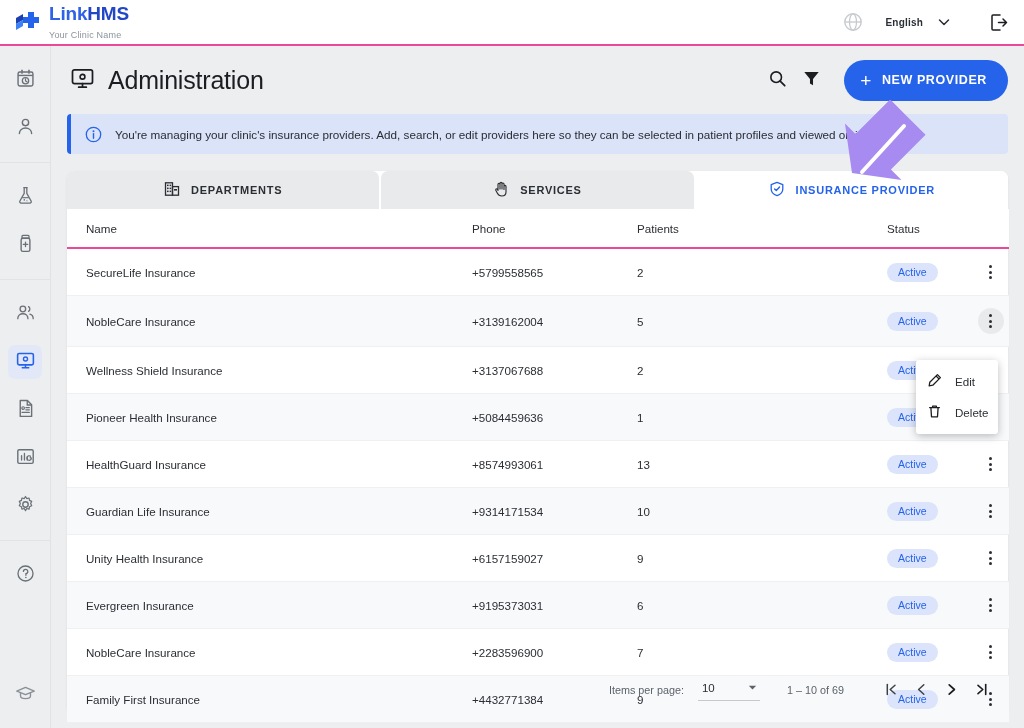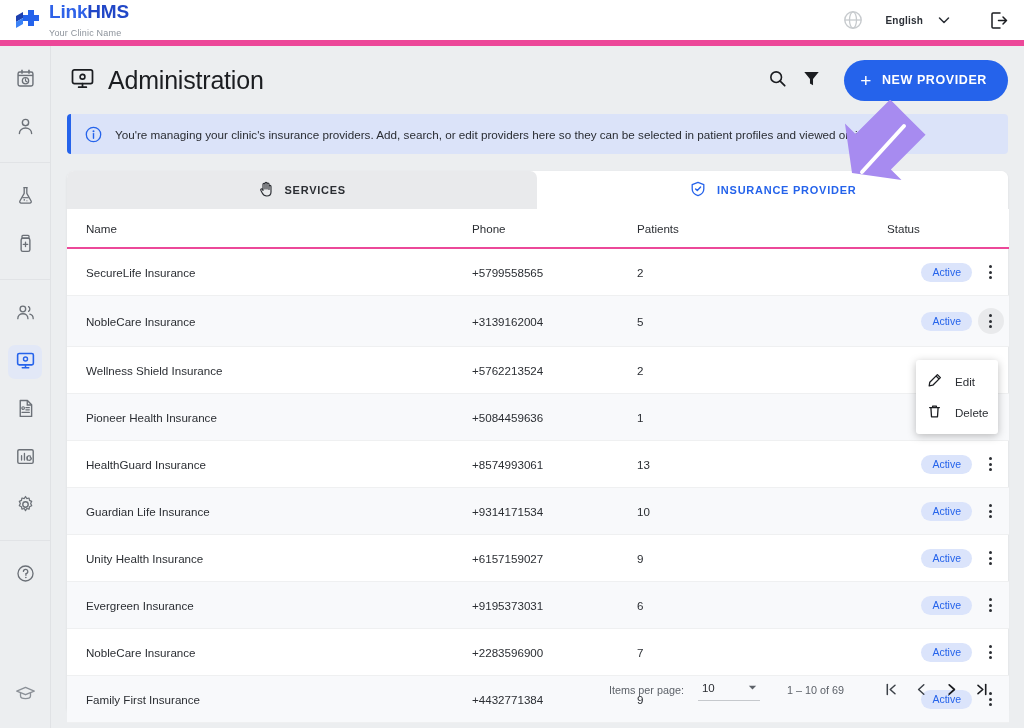--- a/index.html
+++ b/index.html
@@ -8,21 +8,21 @@
     font-family: "Liberation Sans", sans-serif;
     background: #eceef0;
     overflow: hidden;
   }
   #app { position: relative; width: 1024px; height: 728px; }
 
   
   .topbar {
     position: absolute; left: 0; top: 0; width: 1024px; height: 46px;
     background: #ffffff; display: flex; align-items: center;
-    border-bottom: 6px solid #ec4899;
+    border-bottom: 2px solid #ec4899;
   }
   .brand { display: flex; align-items: center; padding-left: 14px; }
   .brand-mark { width: 26px; height: 26px; position: relative; margin-right: 9px; }
   .brand-text { line-height: 1; }
   .brand-title { font-size: 19px; font-weight: 700; color: #2f62e8; letter-spacing: -0.2px; }
   .brand-title .hms { color: #2147c7; }
   .brand-sub { font-size: 9px; color: #8d939b; margin-top: 8px; letter-spacing: .2px; }
 
   .topbar-right { margin-left: auto; display: flex; align-items: center; padding-right: 16px; gap: 0; }
   .globe-icon { width: 20px; height: 20px; opacity: .55; margin-right: 22px; }
@@ -96,21 +96,21 @@
     padding: 13px 0 12px 0; border-bottom: 2px solid #ec4899; background: #fff;
   }
   table.grid td {
     font-size: 11.6px; color: #2b2e33; padding: 12px 0; border-bottom: 1px solid #eff0f1;
     height: 34px;
   }
   tr.row.alt td { background: #f8f9fb; margin-top: 11px; }
   .c-name { width: 405px; padding-left: 19px !important; }
   .c-phone { width: 165px; }
   .c-pat { width: 250px; }
-  .c-status { width: 85px; text-align: right; }
+  .c-status { width: 85px; }
   .c-menu { width: 37px; }
   .badge {
     display: inline-block; background: #dbe4fb; color: #2563eb; font-size: 10.5px;
     padding: 3px 11px 4px; border-radius: 11px; font-weight: 400;
   }
   .kebab { width: 22px; height: 22px; display: flex; flex-direction: column;
            align-items: center; justify-content: center; gap: 2.5px; cursor: pointer;
            border-radius: 50%; margin: 0 auto; }
   .kebab.on { background: #e9eaec; width: 26px; height: 26px; }
   .kebab i { width: 3px; height: 3px; border-radius: 50%; background: #2b2e33; display: block; }
@@ -317,20 +317,34 @@
           </svg>
       </span>
       <span class="banner-text">You're managing your clinic's insurance providers. Add, search, or edit providers here so they can be selected in patient profiles and viewed on invoices.</span>
     </div>
 
     <div class="card">
 
       <div class="tabs">
         <div class="tab">
           <span><svg viewBox="0 0 16 16">
+                <rect x="1.5" y="1.8" width="7" height="12.4" fill="none" stroke="#2b2e33" stroke-width="1.3"></rect>
+                <rect x="8.5" y="5.6" width="6" height="8.6" fill="none" stroke="#2b2e33" stroke-width="1.3"></rect>
+                <rect x="3" y="3.6" width="1.6" height="1.5" fill="#2b2e33"></rect>
+                <rect x="5.6" y="3.6" width="1.6" height="1.5" fill="#2b2e33"></rect>
+                <rect x="3" y="6.6" width="1.6" height="1.5" fill="#2b2e33"></rect>
+                <rect x="5.6" y="6.6" width="1.6" height="1.5" fill="#2b2e33"></rect>
+                <rect x="3" y="9.6" width="1.6" height="1.5" fill="#2b2e33"></rect>
+                <rect x="5.6" y="9.6" width="1.6" height="1.5" fill="#2b2e33"></rect>
+                <rect x="10" y="8" width="3" height="1.6" fill="#2b2e33"></rect>
+              </svg></span>
+          <span>DEPARTMENTS</span>
+        </div>
+        <div class="tab">
+          <span><svg viewBox="0 0 16 16">
                 <path d="M5 9.4 V3.3 a1 1 0 0 1 2 0 V8 V2.4 a1 1 0 0 1 2 0 V8 V3 a1 1 0 0 1 2 0 V8.4 V5.4 a1 1 0 0 1 2 0 V11 c0 2.4 -1.8 4 -4.2 4 C6.2 15 5 13.6 4.4 12.3 L2.8 9.2 a1 1 0 0 1 1.6 -1.1 z" fill="none" stroke="#2b2e33" stroke-width="1.15" stroke-linejoin="round"></path>
               </svg></span>
           <span>SERVICES</span>
         </div>
         <div class="tab active">
           <span><svg viewBox="0 0 16 16">
                 <path d="M8 1.4 L13.8 3.6 V8 c0 3.5 -2.4 5.6 -5.8 6.7 C4.6 13.6 2.2 11.5 2.2 8 V3.6 z" fill="none" stroke="#2563eb" stroke-width="1.3" stroke-linejoin="round"></path>
                 <path d="M5.6 7.9 L7.3 9.6 L10.6 6.1" fill="none" stroke="#2563eb" stroke-width="1.4" stroke-linecap="round" stroke-linejoin="round"></path>
               </svg></span>
           <span>INSURANCE PROVIDER</span>
@@ -369,21 +383,21 @@
               <td class="c-menu">
                 <div class="kebab on">
                   <i></i>
                   <i></i>
                   <i></i>
                 </div>
               </td>
             </tr>
             <tr class="row">
               <td class="c-name">Wellness Shield Insurance</td>
-              <td class="c-phone">+5762213524</td>
+              <td class="c-phone">+3137067688</td>
               <td class="c-pat">2</td>
               <td class="c-status"><span class="badge">Active</span></td>
               <td class="c-menu">
                 <div class="kebab">
                   <i></i>
                   <i></i>
                   <i></i>
                 </div>
               </td>
             </tr>

